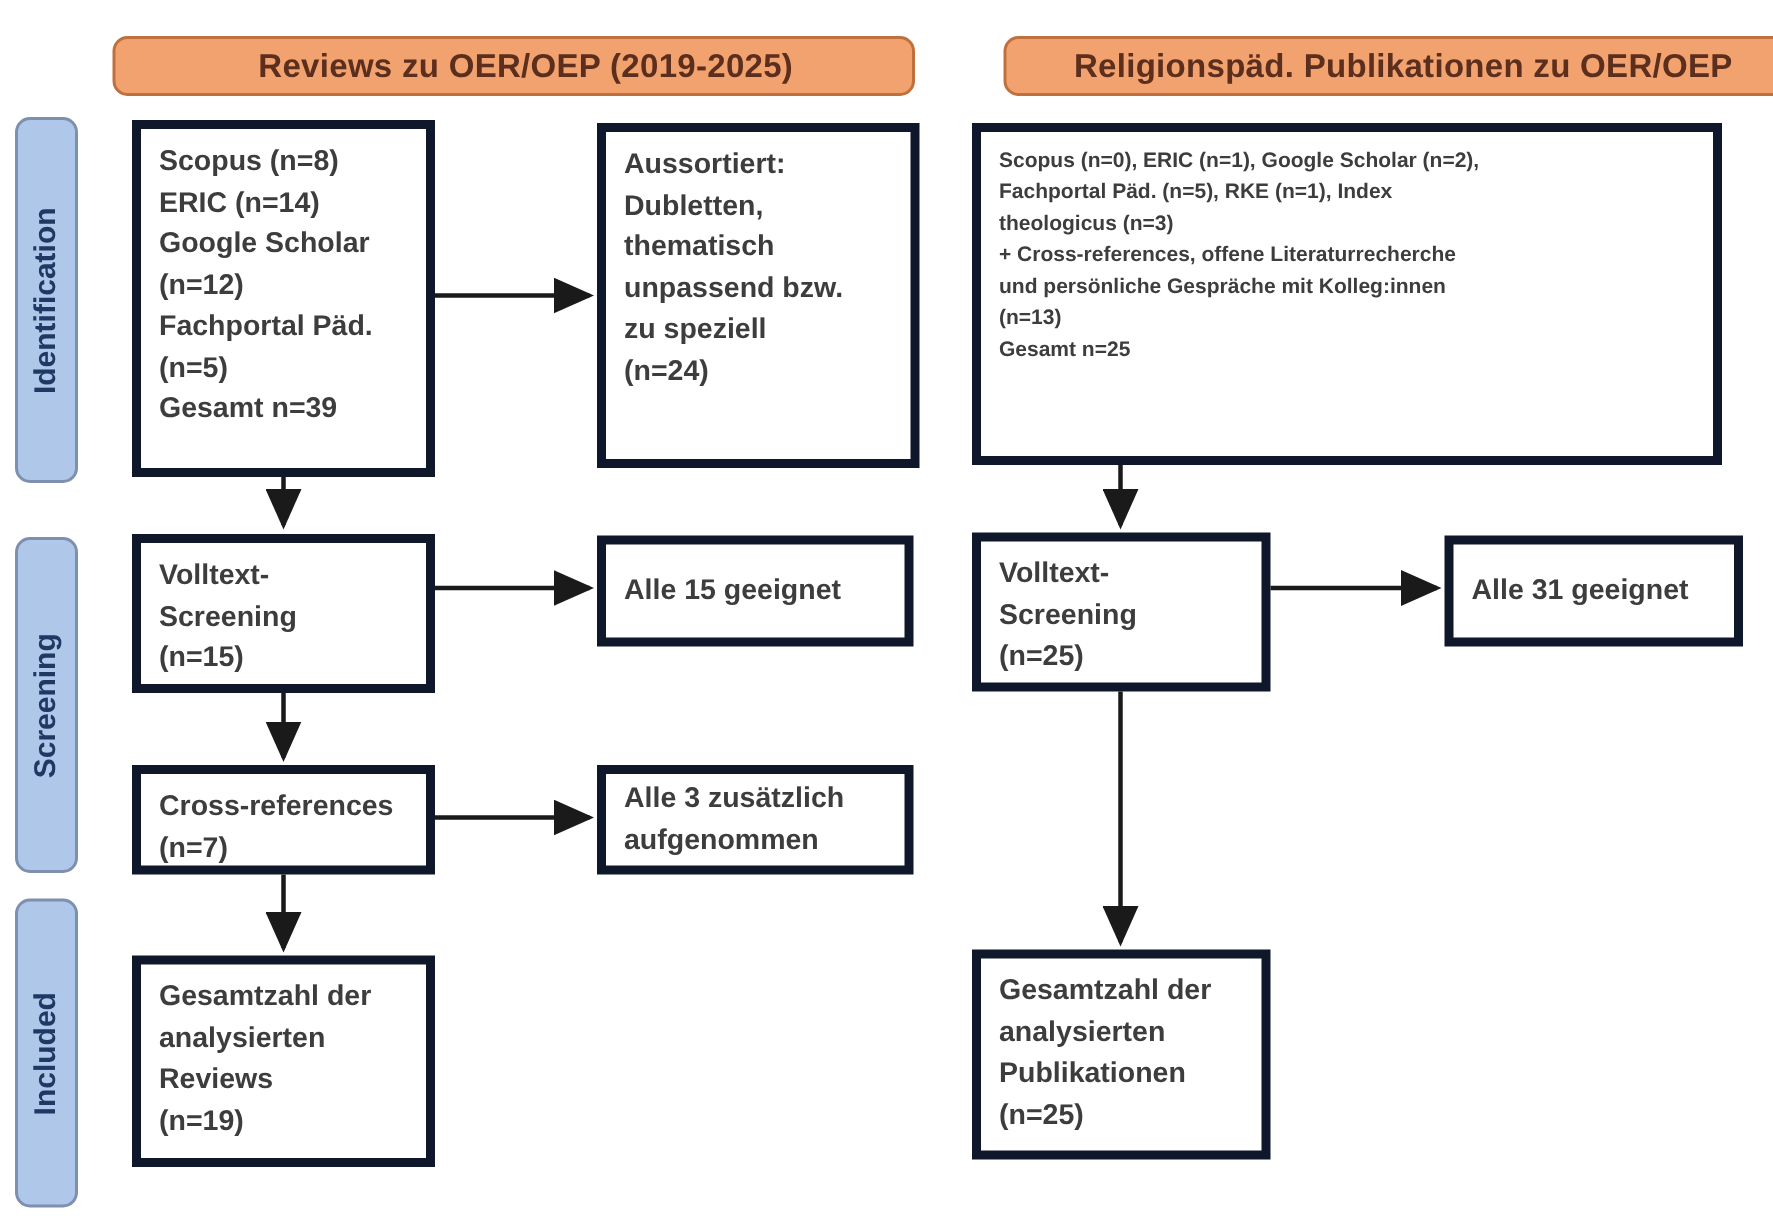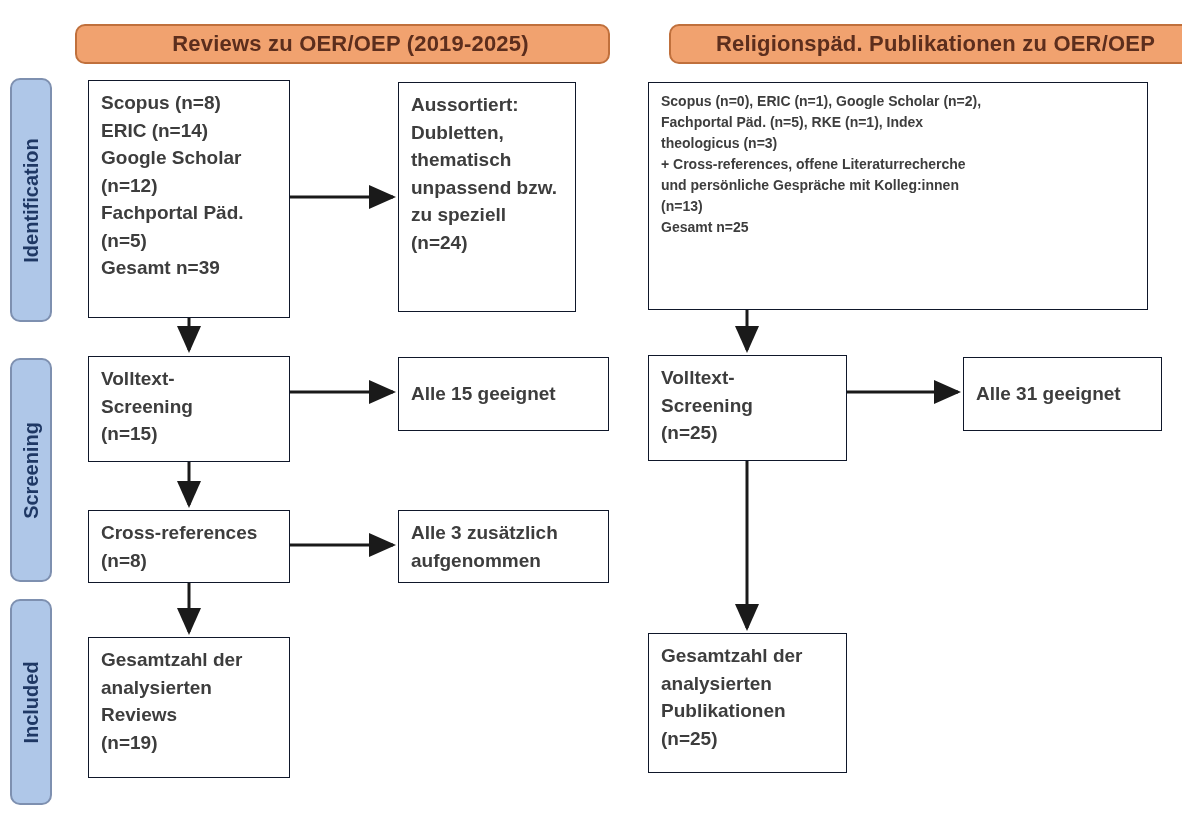--- a/index.html
+++ b/index.html
@@ -56,39 +56,39 @@
     font-weight: bold;
   }
   .stage.identification { top: 78px;  height: 244px; }
   .stage.screening      { top: 358px; height: 224px; }
   .stage.included       { top: 599px; height: 206px; }
 
   
   .box {
     position: absolute;
     background: #ffffff;
-    border: 1px solid #0f172a;
+    border: 6px solid #0f172a;
     box-sizing: border-box;
     color: #3d3d3d;
     font-size: 19px;
     font-weight: bold;
     line-height: 1.45;
     white-space: pre-line;
     padding: 8px 12px;
   }
   .box.center-v {
     display: flex;
     align-items: center;
     padding-top: 0;
     padding-bottom: 0;
   }
   .box.dense { font-size: 14px; line-height: 1.5; }
 
   #box-l-sources   { left: 88px;  top: 80px;  width: 202px; height: 238px; }
-  #box-l-excluded  { left: 398px; top: 82px;  width: 178px; height: 230px; }
+  #box-l-excluded  { left: 398px; top: 82px;  width: 215px; height: 230px; }
   #box-l-fulltext  { left: 88px;  top: 356px; width: 202px; height: 106px; }
   #box-l-ft-result { left: 398px; top: 357px; width: 211px; height: 74px; }
   #box-l-crossref  { left: 88px;  top: 510px; width: 202px; height: 73px; }
   #box-l-cr-result { left: 398px; top: 510px; width: 211px; height: 73px; }
   #box-l-total     { left: 88px;  top: 637px; width: 202px; height: 141px; }
 
   #box-r-sources   { left: 648px; top: 82px;  width: 500px; height: 228px; }
   #box-r-fulltext  { left: 648px; top: 355px; width: 199px; height: 106px; }
   #box-r-ft-result { left: 963px; top: 357px; width: 199px; height: 74px; }
   #box-r-total     { left: 648px; top: 633px; width: 199px; height: 140px; }
@@ -131,21 +131,21 @@
 Dubletten,
 thematisch
 unpassend bzw.
 zu speziell
 (n=24)</div>
   <div class="box" id="box-l-fulltext">Volltext-
 Screening
 (n=15)</div>
   <div class="box center-v" id="box-l-ft-result">Alle 15 geeignet</div>
   <div class="box" id="box-l-crossref">Cross-references
-(n=8)</div>
+(n=7)</div>
   <div class="box center-v" id="box-l-cr-result">Alle 3 zusätzlich
 aufgenommen</div>
   <div class="box" id="box-l-total">Gesamtzahl der
 analysierten
 Reviews
 (n=19)</div>
 
   <div class="box dense" id="box-r-sources">Scopus (n=0), ERIC (n=1), Google Scholar (n=2),
 Fachportal Päd. (n=5), RKE (n=1), Index
 theologicus (n=3)

